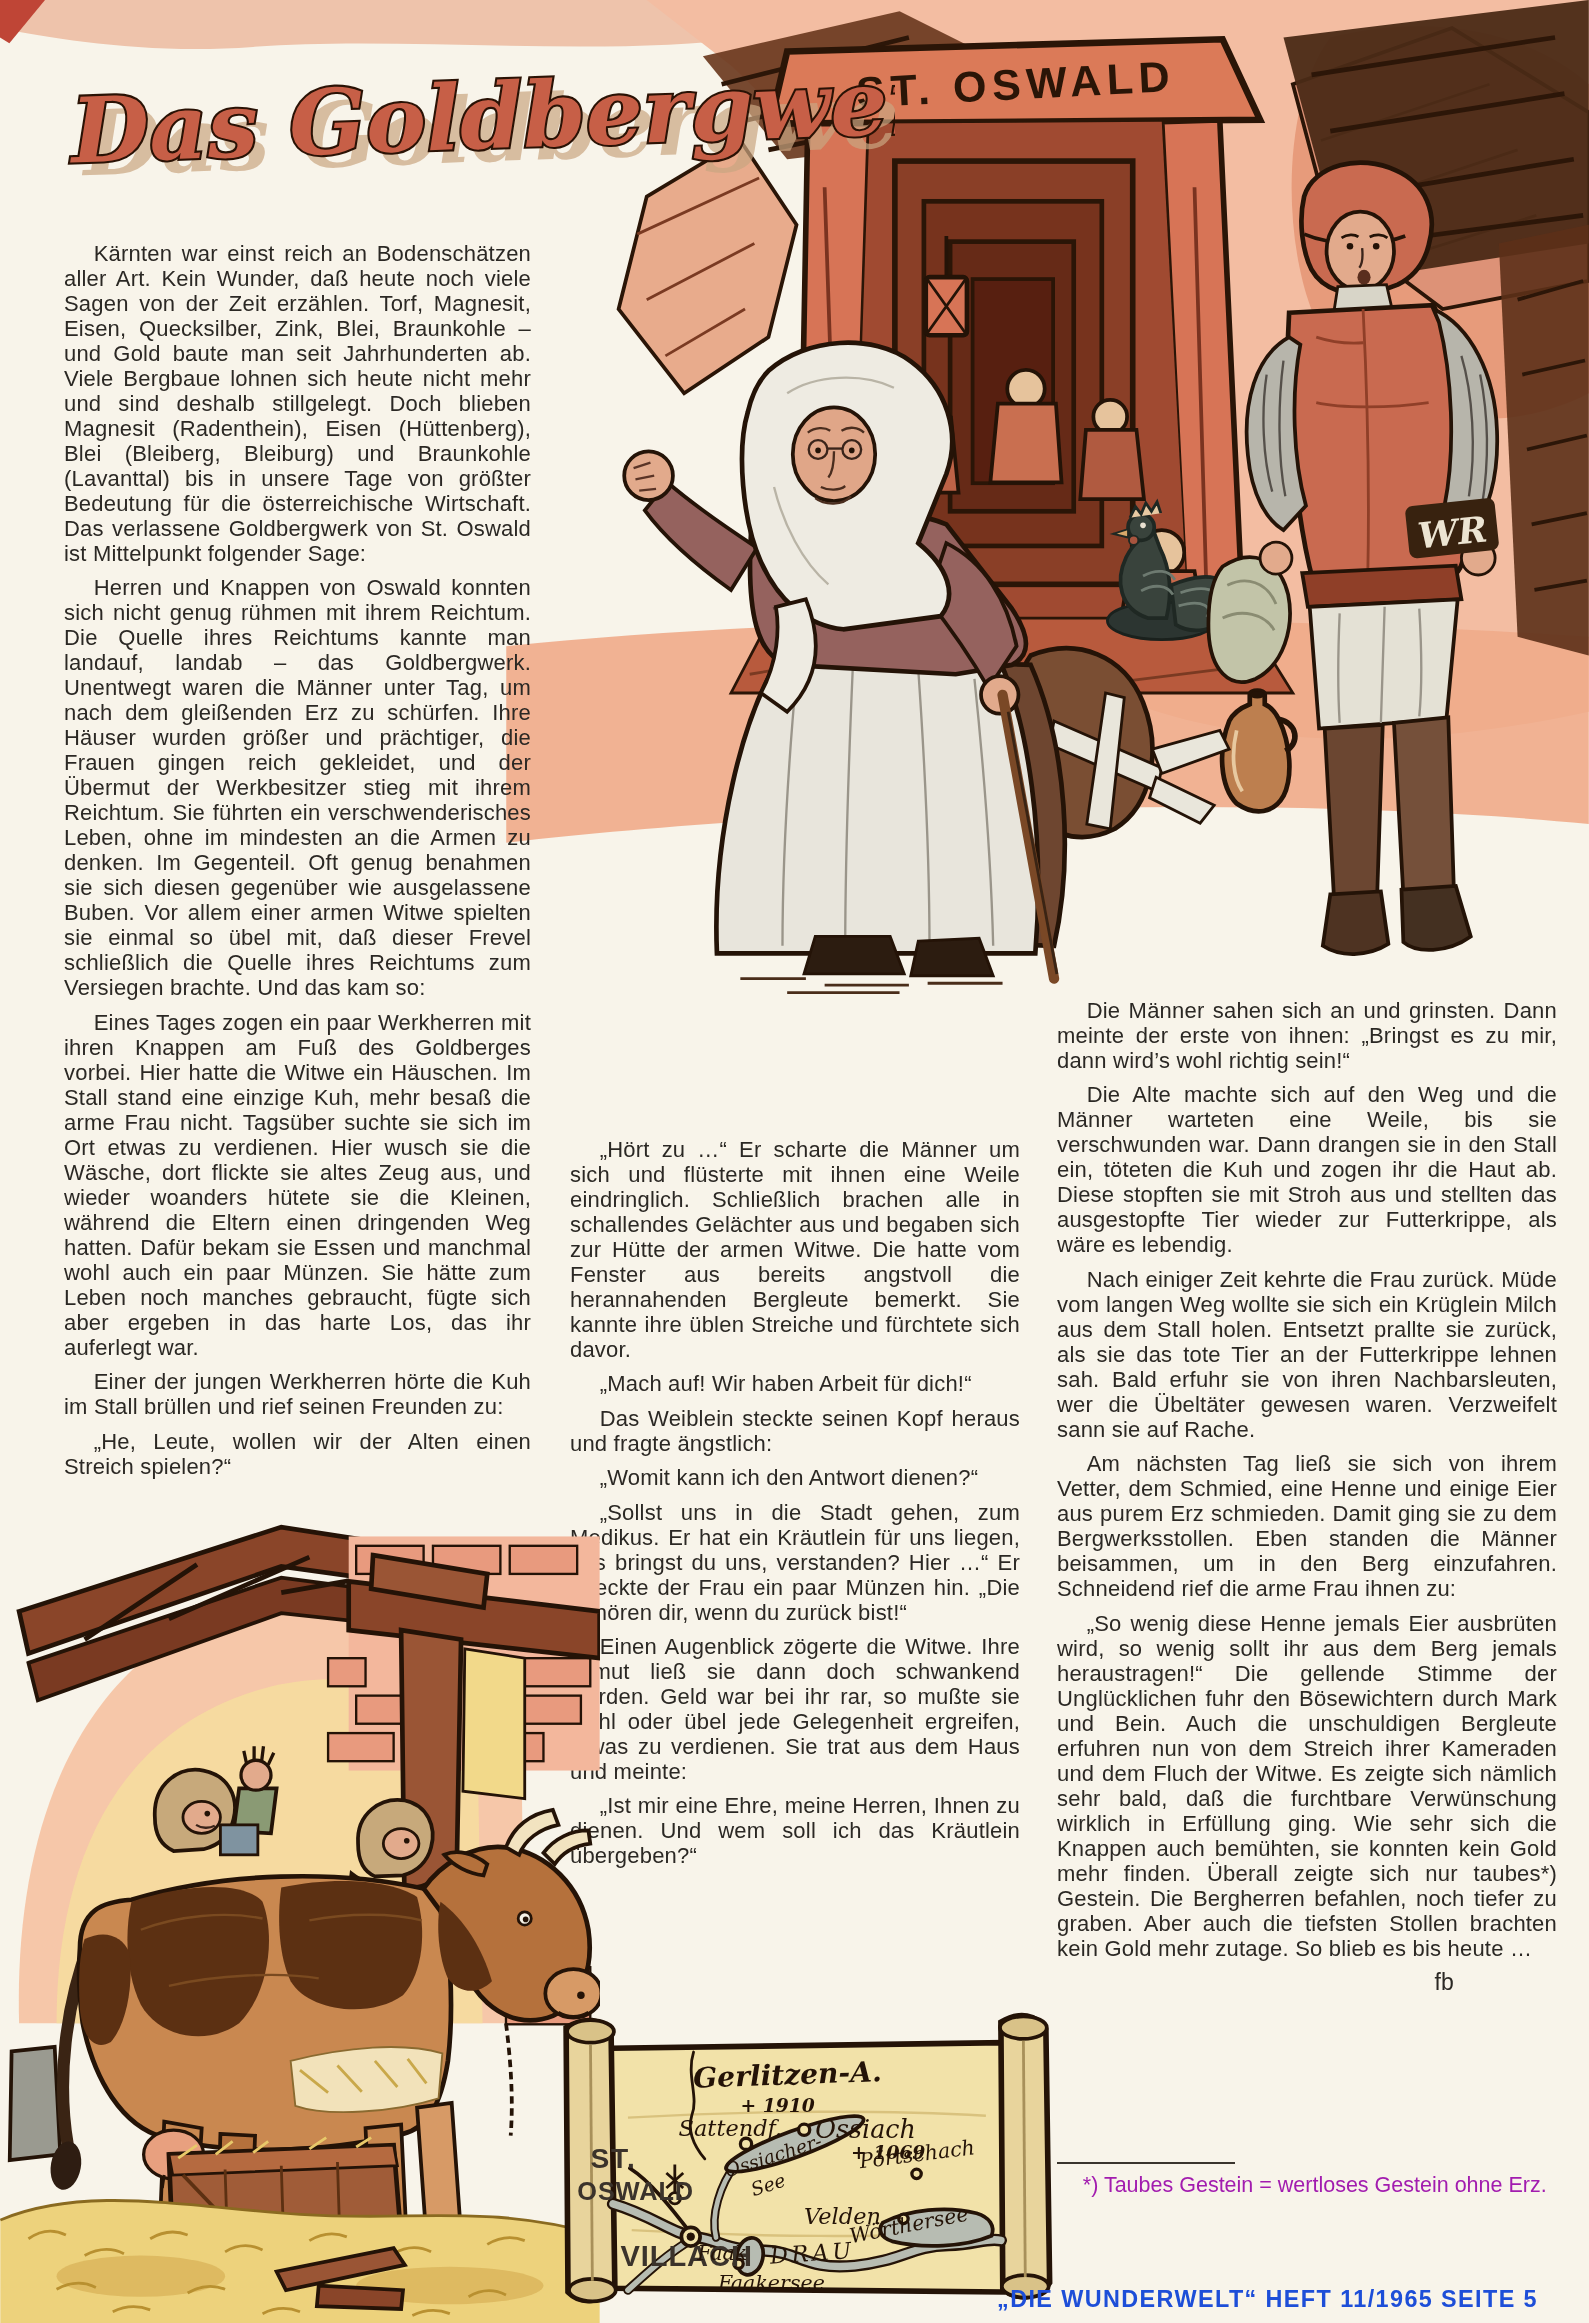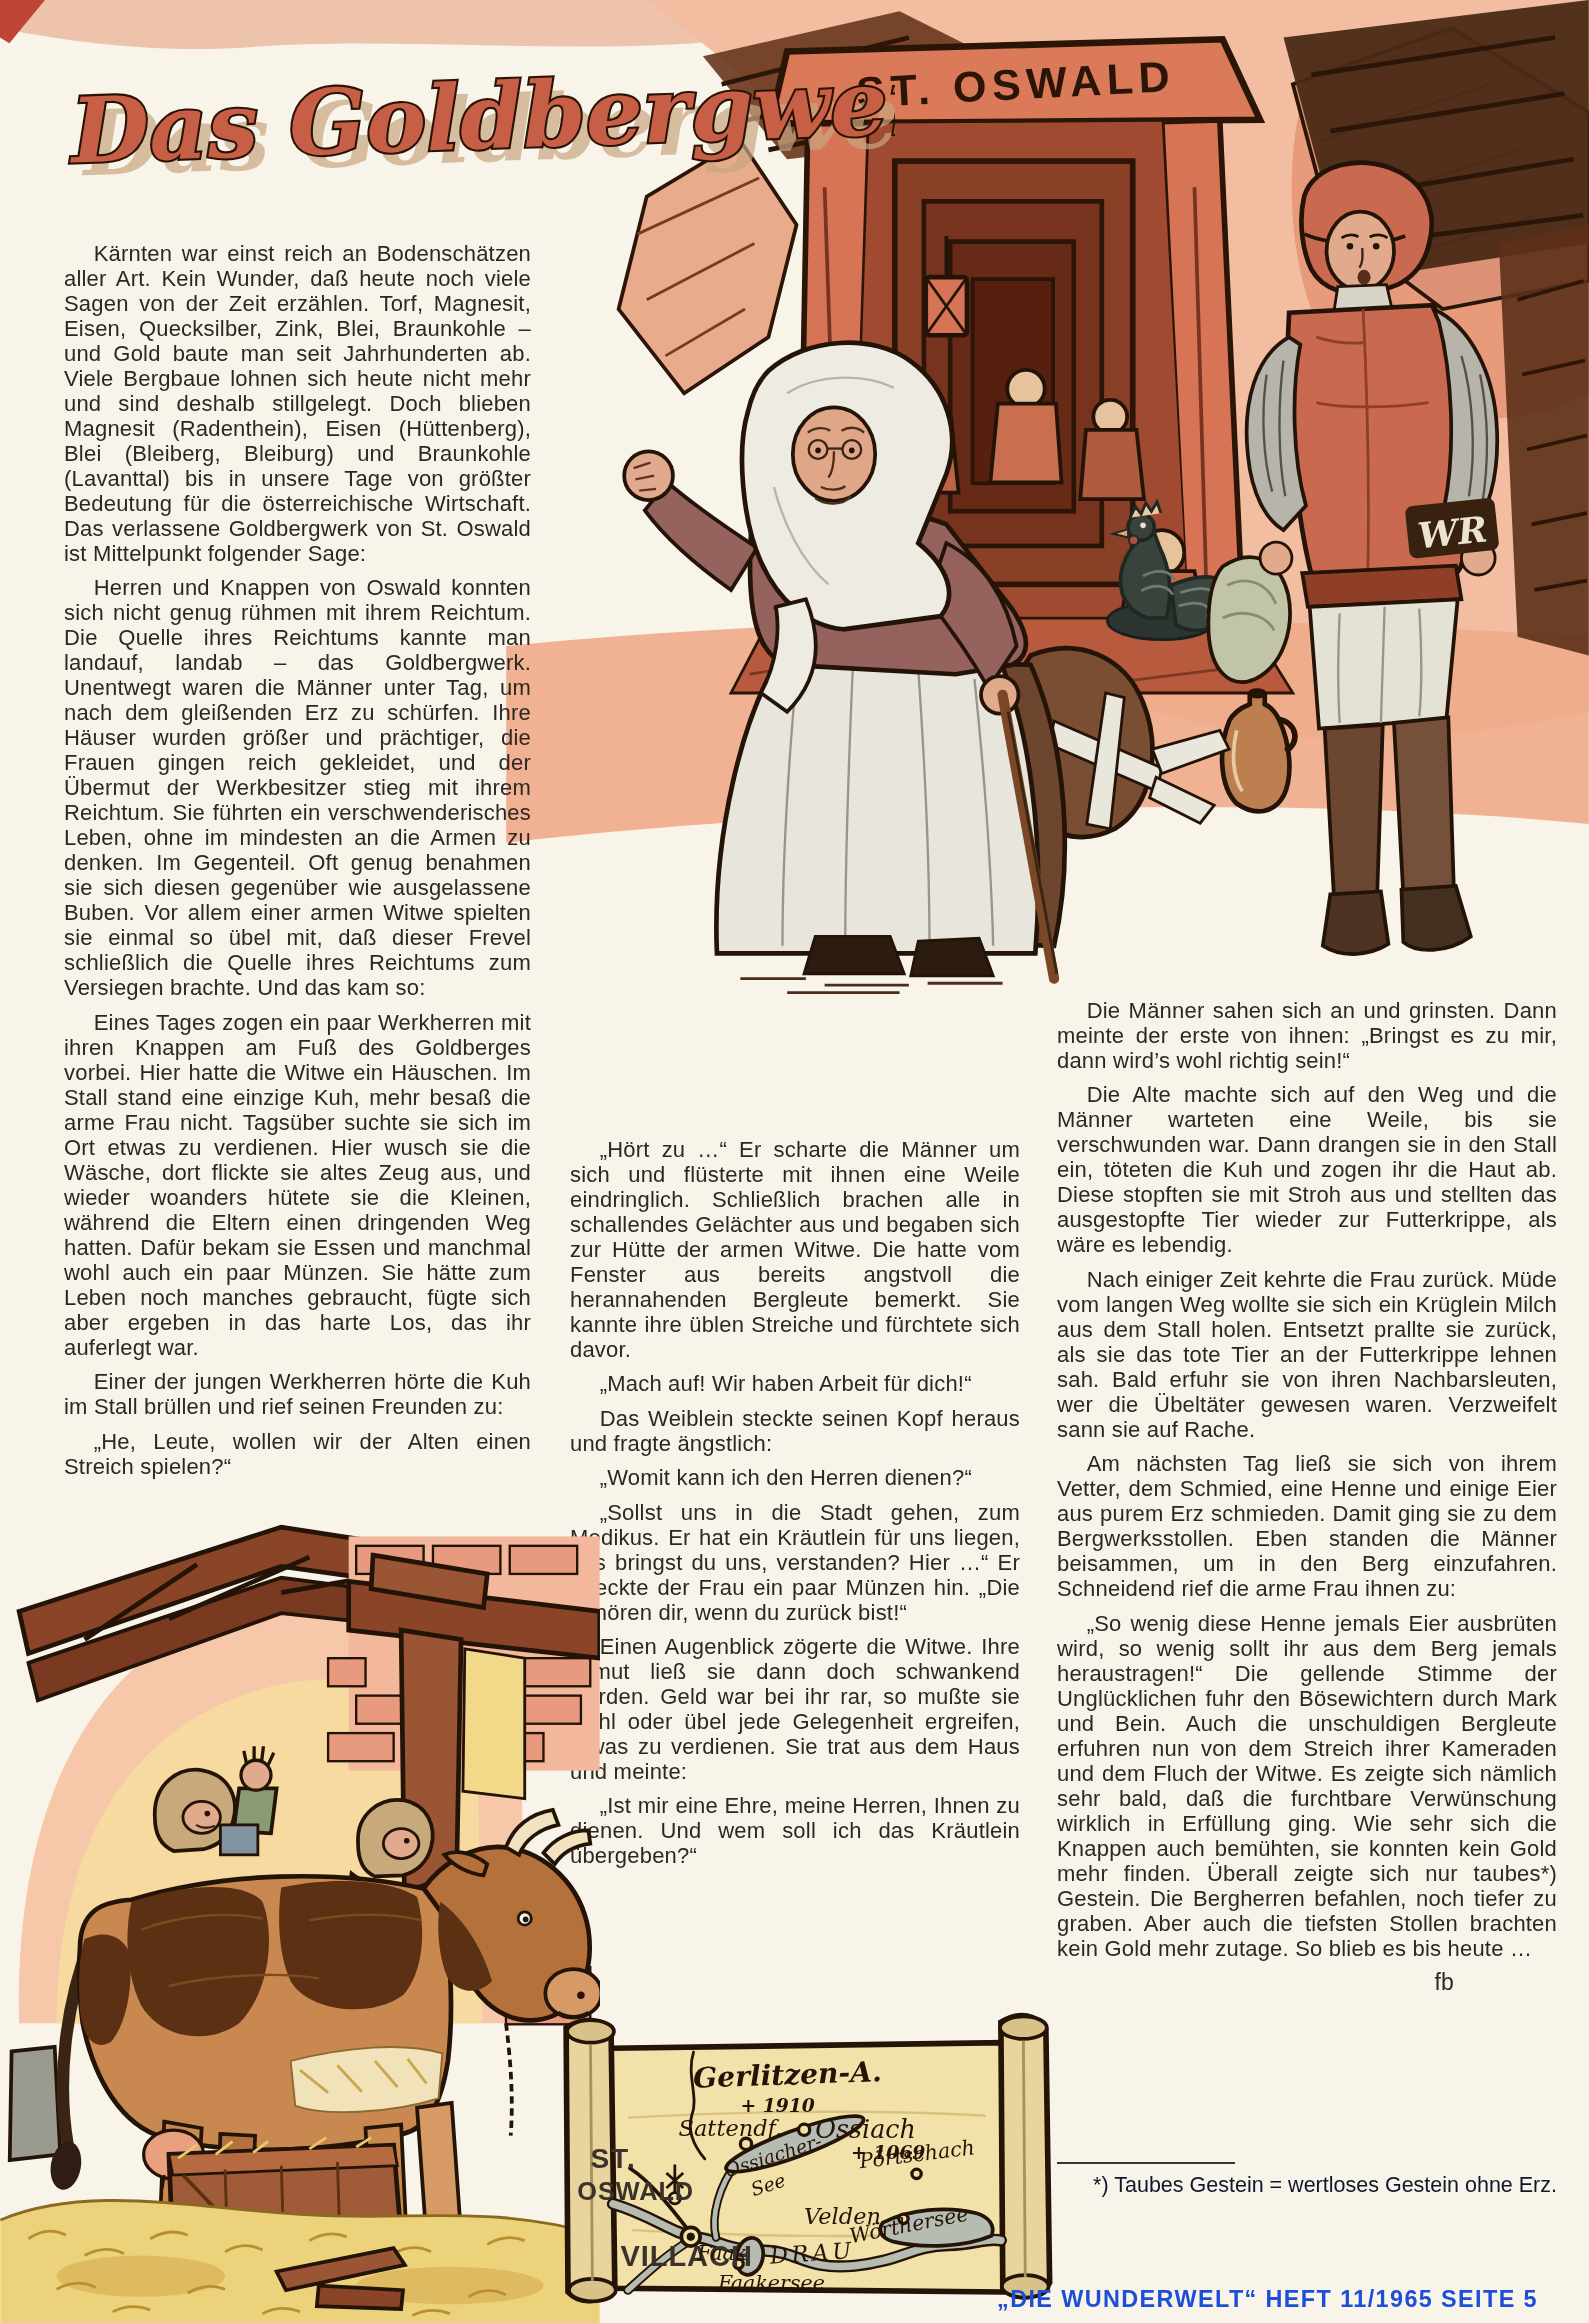--- a/index.html
+++ b/index.html
@@ -20,21 +20,21 @@
     letter-spacing:0.2px;
     margin-top:16px;
   }
   .col p{margin:0 0 9.4px 0;text-indent:1.35em;}
   #col-left{left:64px;top:225px;width:467px;height:1471px;overflow:hidden;}
   #col-middle{left:570px;top:1121px;width:450px;height:885px;overflow:hidden;}
   #col-right{left:1057px;top:982px;width:500px;height:1190px;overflow:hidden;}
   .byline{text-align:right;padding-right:103px;text-indent:0 !important;font-size:23px;}
   #footnote-block{left:1057px;top:2162px;width:500px;position:absolute;}
   #footnote-rule{width:178px;border-top:2.8px solid #3a352e;margin:0 0 9.4px 0;}
-  #footnote-text{font-size:21.5px;line-height:25px;margin:0;text-indent:1.2em;color:#0f172a;text-align:right;}
+  #footnote-text{font-size:21.5px;line-height:25px;margin:0;text-indent:1.2em;color:#a21caf;}
   #page-footer{
     position:absolute;left:843px;top:2286px;width:695px;
     text-align:right;font-weight:bold;font-size:23.4px;letter-spacing:1.4px;color:#1d4ed8;
   }
   .noselect{user-select:none;}
 </style>
 </head>
 <body>
 
 <div class="page noselect">
@@ -204,21 +204,21 @@
     <p>Herren und Knappen von Oswald konnten sich nicht genug rühmen mit ihrem Reichtum. Die Quelle ihres Reichtums kannte man landauf, landab – das Goldbergwerk. Unentwegt waren die Männer unter Tag, um nach dem gleißenden Erz zu schürfen. Ihre Häuser wurden größer und prächtiger, die Frauen gingen reich gekleidet, und der Übermut der Werkbesitzer stieg mit ihrem Reichtum. Sie führten ein verschwenderisches Leben, ohne im mindesten an die Armen zu denken. Im Gegenteil. Oft genug benahmen sie sich diesen gegenüber wie ausgelassene Buben. Vor allem einer armen Witwe spielten sie einmal so übel mit, daß dieser Frevel schließlich die Quelle ihres Reichtums zum Versiegen brachte. Und das kam so:</p>
     <p>Eines Tages zogen ein paar Werkherren mit ihren Knappen am Fuß des Goldberges vorbei. Hier hatte die Witwe ein Häuschen. Im Stall stand eine einzige Kuh, mehr besaß die arme Frau nicht. Tagsüber suchte sie sich im Ort etwas zu verdienen. Hier wusch sie die Wäsche, dort flickte sie altes Zeug aus, und wieder woanders hütete sie die Kleinen, während die Eltern einen dringenden Weg hatten. Dafür bekam sie Essen und manchmal wohl auch ein paar Münzen. Sie hätte zum Leben noch manches gebraucht, fügte sich aber ergeben in das harte Los, das ihr auferlegt war.</p>
     <p>Einer der jungen Werkherren hörte die Kuh im Stall brüllen und rief seinen Freunden zu:</p>
     <p>„He, Leute, wollen wir der Alten einen Streich spielen?“</p>
   </div>
 
   <div class="col" id="col-middle">
     <p>„Hört zu …“ Er scharte die Männer um sich und flüsterte mit ihnen eine Weile eindringlich. Schließlich brachen alle in schallendes Gelächter aus und begaben sich zur Hütte der armen Witwe. Die hatte vom Fenster aus bereits angstvoll die herannahenden Bergleute bemerkt. Sie kannte ihre üblen Streiche und fürchtete sich davor.</p>
     <p>„Mach auf! Wir haben Arbeit für dich!“</p>
     <p>Das Weiblein steckte seinen Kopf heraus und fragte ängstlich:</p>
-    <p>„Womit kann ich den Herren dienen?“</p>
+    <p>„Womit kann ich den Antwort dienen?“</p>
     <p>„Sollst uns in die Stadt gehen, zum Medikus. Er hat ein Kräutlein für uns liegen, das bringst du uns, verstanden? Hier …“ Er streckte der Frau ein paar Münzen hin. „Die gehören dir, wenn du zurück bist!“</p>
     <p>Einen Augenblick zögerte die Witwe. Ihre Armut ließ sie dann doch schwankend werden. Geld war bei ihr rar, so mußte sie wohl oder übel jede Gelegenheit ergreifen, etwas zu verdienen. Sie trat aus dem Haus und meinte:</p>
     <p>„Ist mir eine Ehre, meine Herren, Ihnen zu dienen. Und wem soll ich das Kräutlein übergeben?“</p>
   </div>
 
   <div class="col" id="col-right">
     <p>Die Männer sahen sich an und grinsten. Dann meinte der erste von ihnen: „Bringst es zu mir, dann wird’s wohl richtig sein!“</p>
     <p>Die Alte machte sich auf den Weg und die Männer warteten eine Weile, bis sie verschwunden war. Dann drangen sie in den Stall ein, töteten die Kuh und zogen ihr die Haut ab. Diese stopften sie mit Stroh aus und stellten das ausgestopfte Tier wieder zur Futterkrippe, als wäre es lebendig.</p>
     <p>Nach einiger Zeit kehrte die Frau zurück. Müde vom langen Weg wollte sie sich ein Krüglein Milch aus dem Stall holen. Entsetzt prallte sie zurück, als sie das tote Tier an der Futterkrippe lehnen sah. Bald erfuhr sie von ihren Nachbarsleuten, wer die Übeltäter gewesen waren. Verzweifelt sann sie auf Rache.</p>
     <p>Am nächsten Tag ließ sie sich von ihrem Vetter, dem Schmied, eine Henne und einige Eier aus purem Erz schmieden. Damit ging sie zu dem Bergwerksstollen. Eben standen die Männer beisammen, um in den Berg einzufahren. Schneidend rief die arme Frau ihnen zu:</p>

